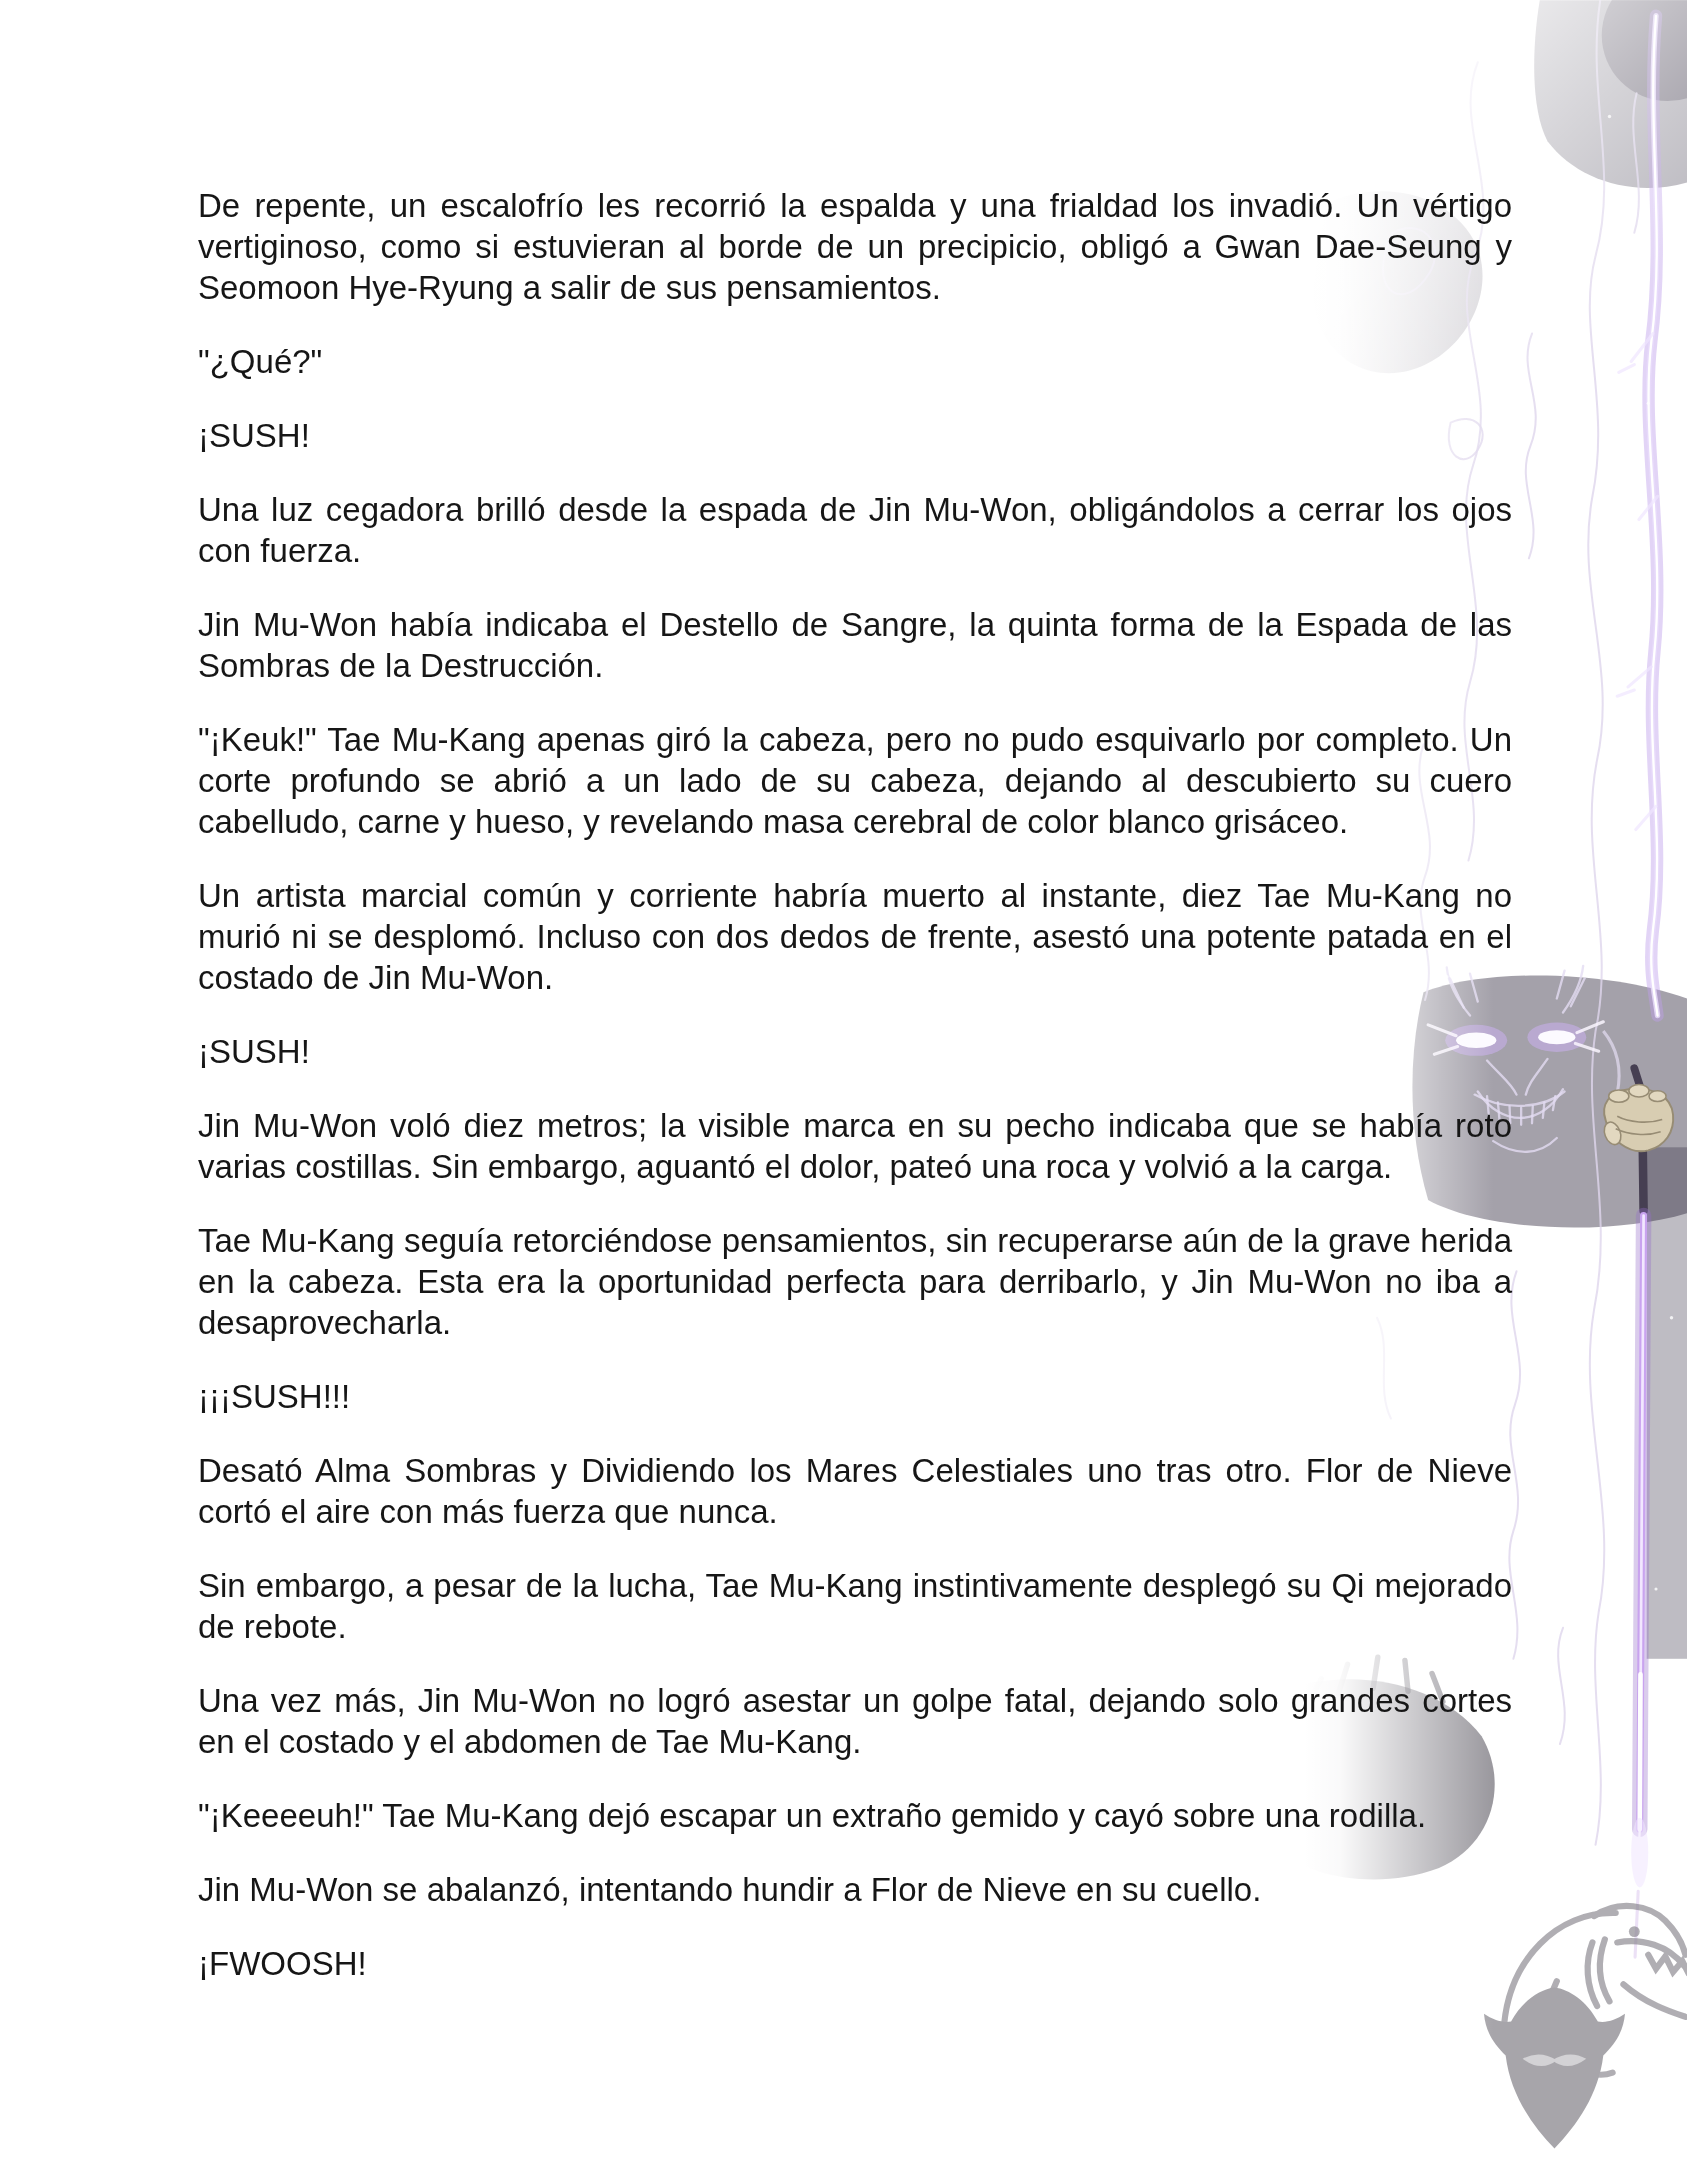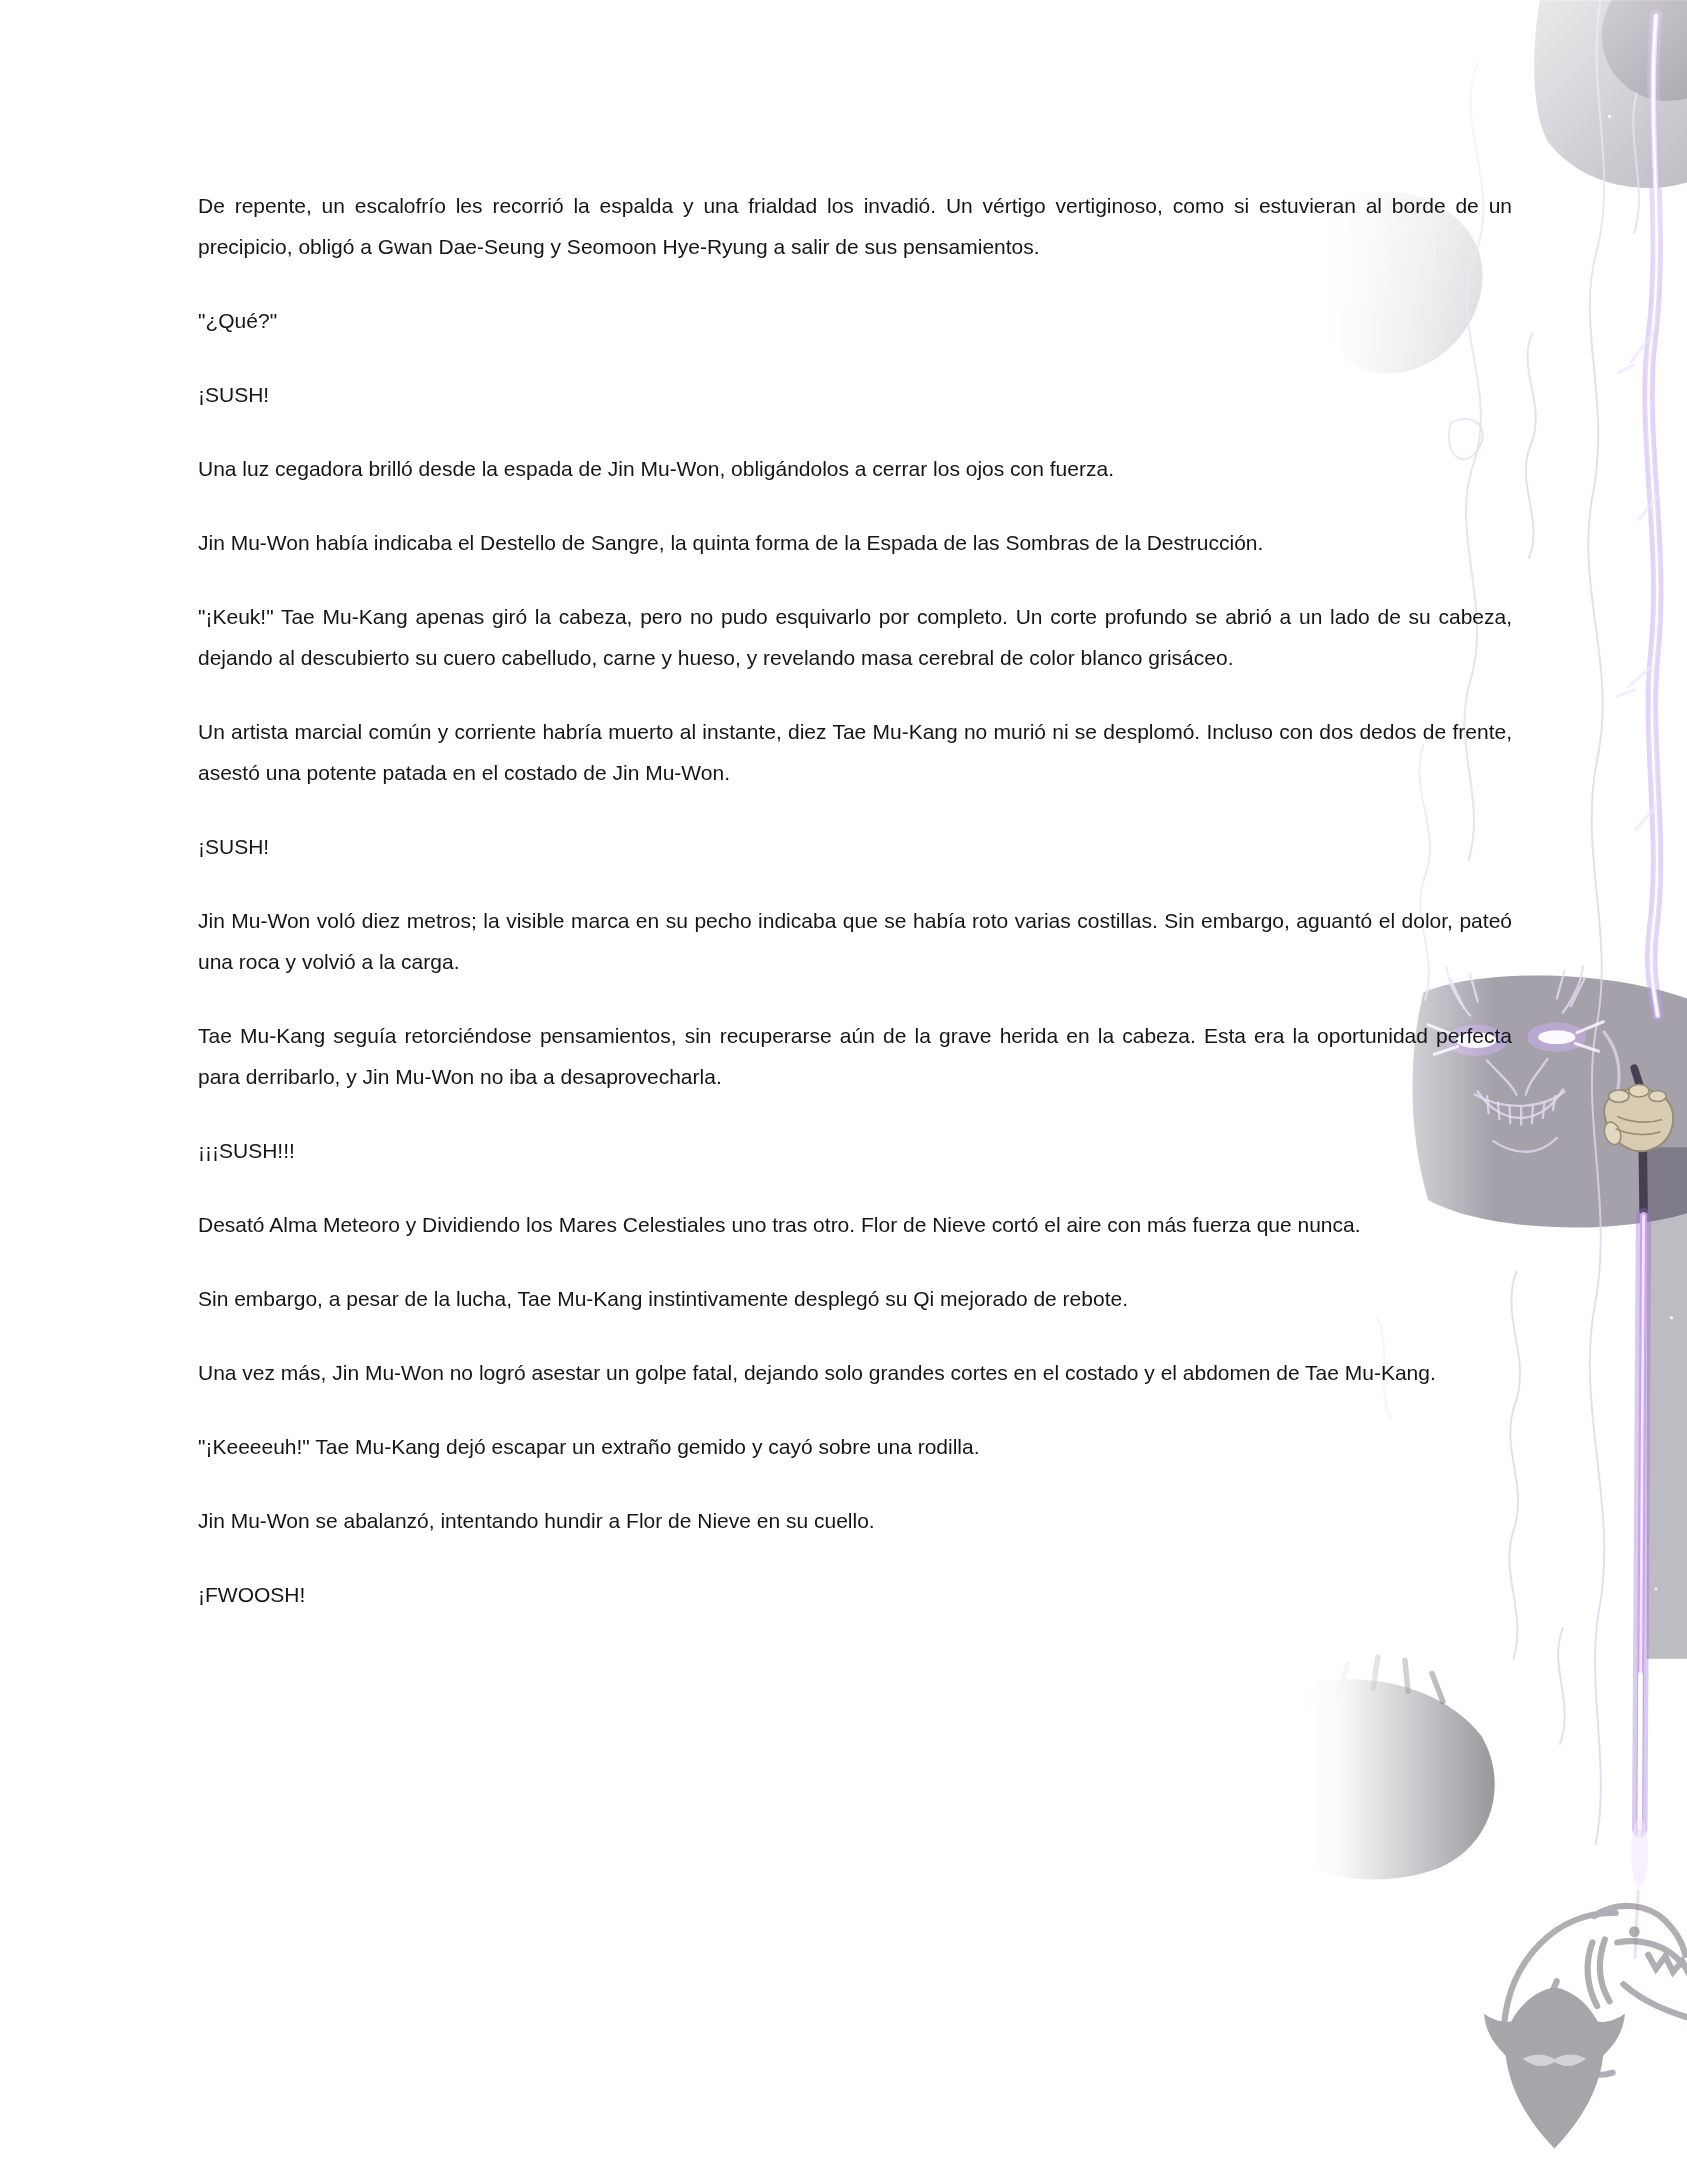--- a/index.html
+++ b/index.html
@@ -24,21 +24,21 @@
   .art-fade-top{
     position:absolute;inset:0;
     background:linear-gradient(135deg,rgba(255,255,255,0.95) 4%,rgba(255,255,255,0) 26%);
   }
   
   .text-layer{
     position:absolute;top:0;left:0;z-index:2;
     width:1687px;box-sizing:border-box;
     padding:185px 175px 0 198px;
     color:#161616;
-    font-size:21px;line-height:41px;
+    font-size:33px;line-height:41px;
     text-align:justify;
   }
   .text-layer p{margin:0 0 33px 0;}
 </style>
 </head>
 <body>
 
 <div class="art-band">
   <div class="art-base"></div>
 
@@ -172,20 +172,20 @@
   <p>"¿Qué?"</p>
   <p>¡SUSH!</p>
   <p>Una luz cegadora brilló desde la espada de Jin Mu-Won, obligándolos a cerrar los ojos con fuerza.</p>
   <p>Jin Mu-Won había indicaba el Destello de Sangre, la quinta forma de la Espada de las Sombras de la Destrucción.</p>
   <p>"¡Keuk!" Tae Mu-Kang apenas giró la cabeza, pero no pudo esquivarlo por completo. Un corte profundo se abrió a un lado de su cabeza, dejando al descubierto su cuero cabelludo, carne y hueso, y revelando masa cerebral de color blanco grisáceo.</p>
   <p>Un artista marcial común y corriente habría muerto al instante, diez Tae Mu-Kang no murió ni se desplomó. Incluso con dos dedos de frente, asestó una potente patada en el costado de Jin Mu-Won.</p>
   <p>¡SUSH!</p>
   <p>Jin Mu-Won voló diez metros; la visible marca en su pecho indicaba que se había roto varias costillas. Sin embargo, aguantó el dolor, pateó una roca y volvió a la carga.</p>
   <p>Tae Mu-Kang seguía retorciéndose pensamientos, sin recuperarse aún de la grave herida en la cabeza. Esta era la oportunidad perfecta para derribarlo, y Jin Mu-Won no iba a desaprovecharla.</p>
   <p>¡¡¡SUSH!!!</p>
-  <p>Desató Alma Meteoro y Dividiendo los Mares Celestiales uno tras otro. Flor de Nieve cortó el aire con más fuerza que nunca.</p>
+  <p>Desató Alma Sombras y Dividiendo los Mares Celestiales uno tras otro. Flor de Nieve cortó el aire con más fuerza que nunca.</p>
   <p>Sin embargo, a pesar de la lucha, Tae Mu-Kang instintivamente desplegó su Qi mejorado de rebote.</p>
   <p>Una vez más, Jin Mu-Won no logró asestar un golpe fatal, dejando solo grandes cortes en el costado y el abdomen de Tae Mu-Kang.</p>
   <p>"¡Keeeeuh!" Tae Mu-Kang dejó escapar un extraño gemido y cayó sobre una rodilla.</p>
   <p>Jin Mu-Won se abalanzó, intentando hundir a Flor de Nieve en su cuello.</p>
   <p>¡FWOOSH!</p>
 </div>
 
 
 </body></html>

